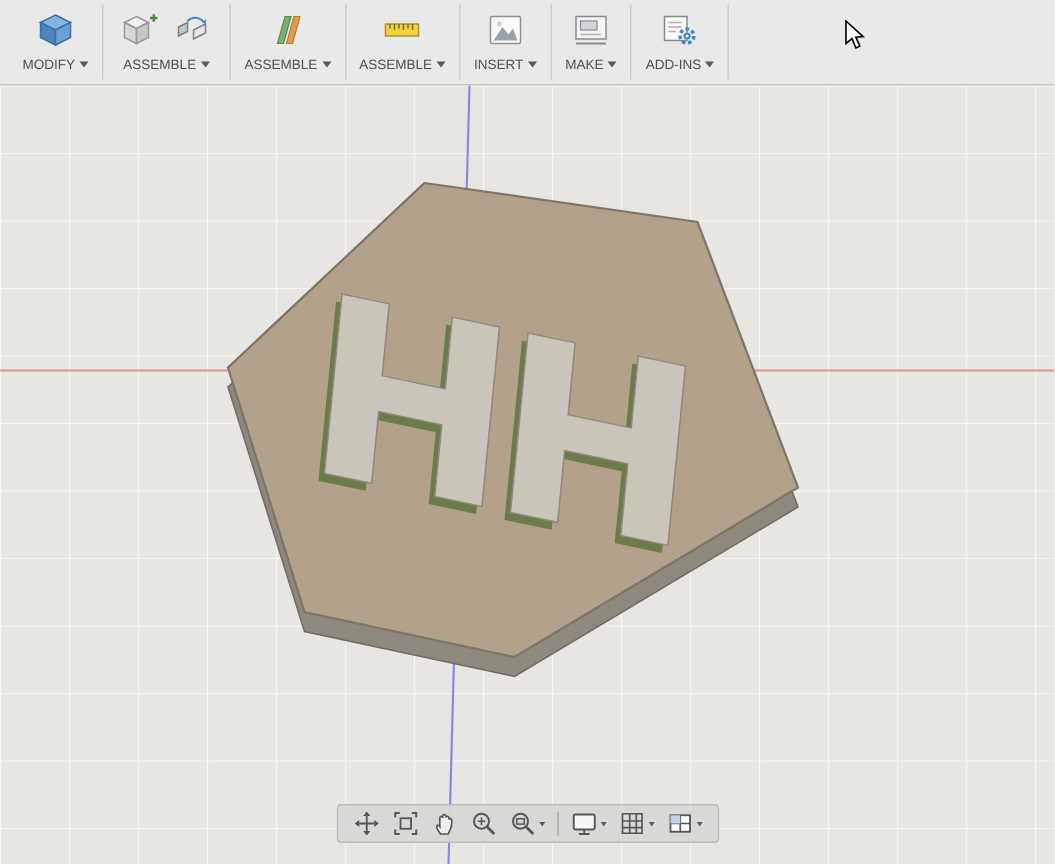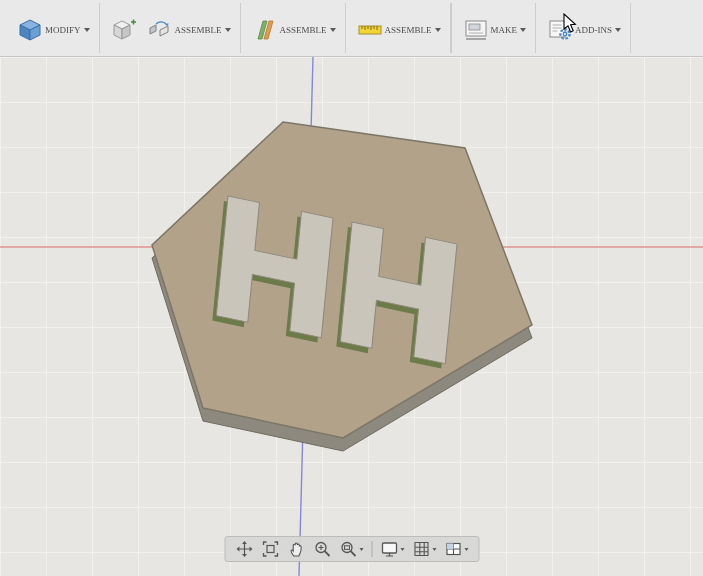--- a/index.html
+++ b/index.html
@@ -3,22 +3,22 @@
 <meta charset="utf-8">
 <style>
   * { box-sizing: border-box; }
   html,body { margin:0; padding:0; }
   body { font-family:"Liberation Sans", sans-serif; }
   .app { position:relative; width:703px; height:576px; overflow:hidden; background:#e7e6e3; }
 
   
   .toolbar { position:absolute; top:0; left:0; right:0; height:57px; background:#e9e9e9;
              border-bottom:1px solid #c6c6c6; display:flex; align-items:stretch; padding-left:6px; }
-  .tb-item { display:flex; align-items:center; justify-content:flex-start;
-             padding:3px 9px 0; cursor:pointer;font-family:Liberation Serif, serif; }
+  .tb-item { display:flex; flex-direction:column; align-items:center; justify-content:flex-start;
+             padding:3px 9px 0; cursor:pointer; }
   .tb-icons { display:flex; gap:6px; align-items:center; height:34px; }
   .tb-icon { display:flex; align-items:center; justify-content:center; width:30px; height:30px; }
   .tb-item.active .tb-icon { background:#e4eef8; outline:1px solid #9dbfde; }
   .tb-label { display:flex; align-items:center; gap:3px; font-size:9px; color:#4d4d4d;
               margin-top:1px; white-space:nowrap; }
   .caret { width:0; height:0; border-left:3px solid transparent; border-right:3px solid transparent;
            border-top:4px solid #5a5a5a; display:inline-block; }
   .caret.small { border-left-width:2.5px; border-right-width:2.5px; border-top-width:3.5px; }
   .tb-sep { width:1px; background:#cdcdcd; margin:3px 0; }
 
@@ -110,20 +110,35 @@
           </svg>
         </span>
       </div>
       <div class="tb-label">
         <span>ASSEMBLE</span>
         <i class="caret"></i>
       </div>
     </div>
     <div class="tb-sep"></div>
 
+    <div class="tb-item">
+      <div class="tb-icons">
+        <span class="tb-icon">
+          <svg width="26" height="26" viewBox="0 0 26 26">
+            <rect x="3" y="4" width="20" height="18" rx="1" fill="#fafafa" stroke="#909090" stroke-width="1"></rect>
+            <polygon points="5,20 11,11 15,16 18,12 21,20" fill="#9aa0a8"></polygon>
+            <circle cx="9" cy="9" r="1.6" fill="#c8cdd2"></circle>
+          </svg>
+        </span>
+      </div>
+      <div class="tb-label">
+        <span>INSERT</span>
+        <i class="caret"></i>
+      </div>
+    </div>
     <div class="tb-sep"></div>
 
     <div class="tb-item">
       <div class="tb-icons">
         <span class="tb-icon">
           <svg width="26" height="26" viewBox="0 0 26 26">
             <rect x="3" y="4" width="20" height="15" fill="#f5f5f5" stroke="#8a8a8a" stroke-width="1"></rect>
             <rect x="6" y="7" width="11" height="6" fill="#d0d6dc" stroke="#8a8a8a" stroke-width="0.8"></rect>
             <path d="M6 16h14" stroke="#b0b0b0" stroke-width="1"></path>
             <path d="M3 22h20" stroke="#8a8a8a" stroke-width="1.4"></path>

